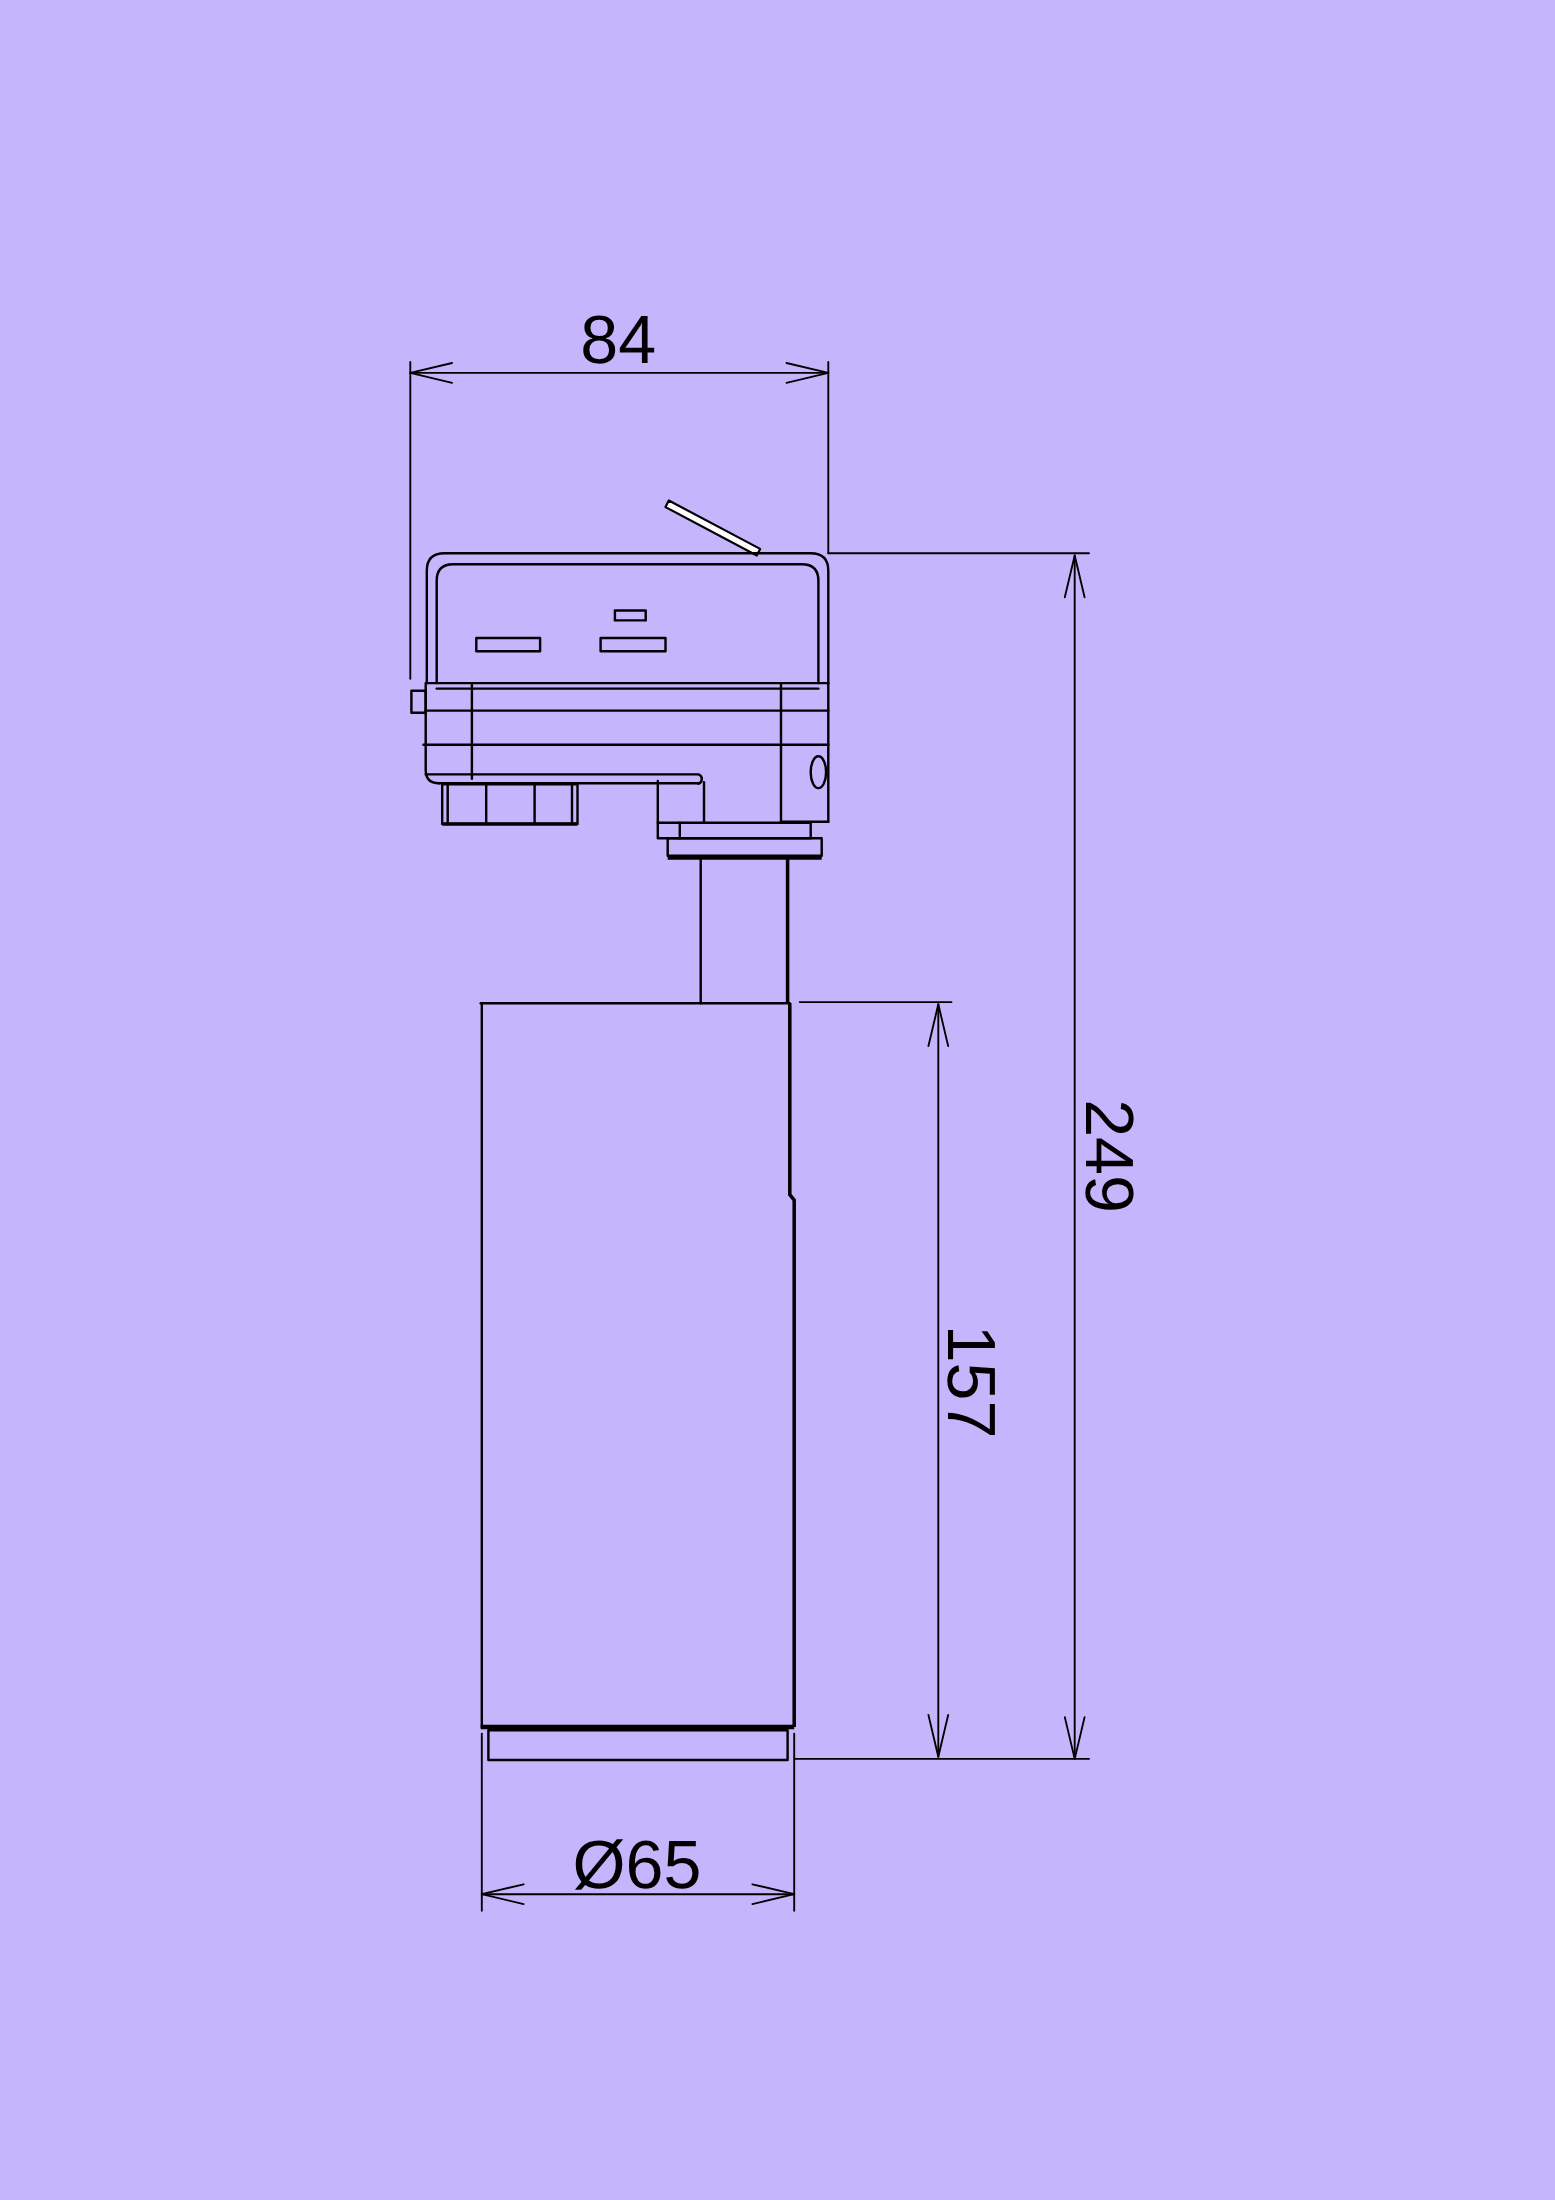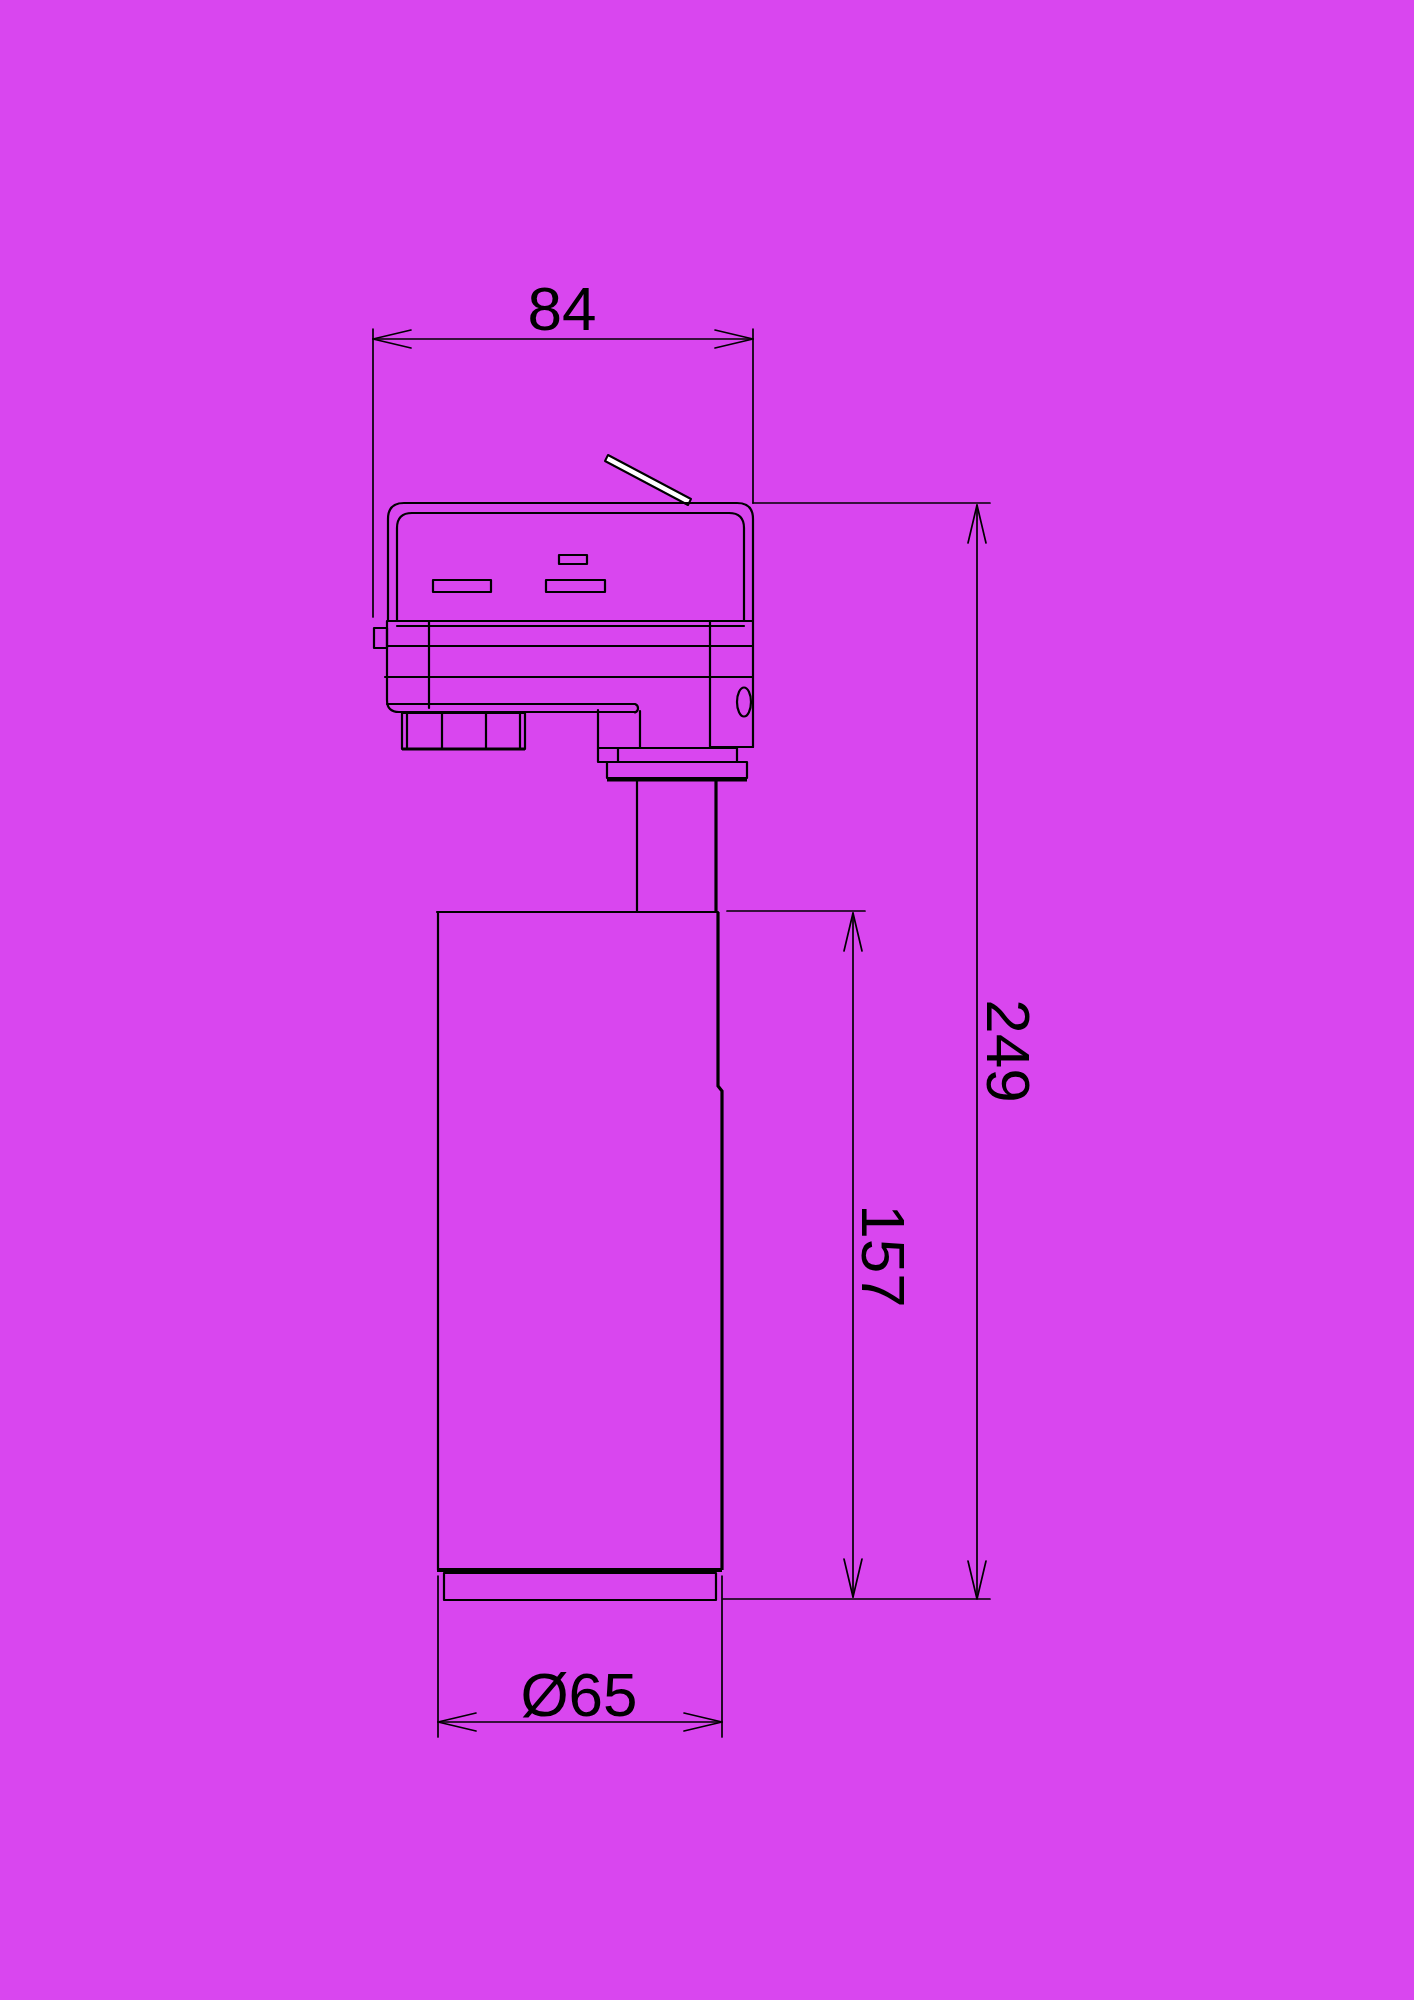--- a/index.html
+++ b/index.html
@@ -4,21 +4,21 @@
 <style>
   html, body {
     margin: 0;
     padding: 0;
     background: #ffffff;
   }
   .canvas {
     position: relative;
     width: 1414px;
     height: 2000px;
-    background: #d946ef;
+    background: #c4b5fd;
     overflow: hidden;
     font-family: "Liberation Sans", sans-serif;
   }
   svg.drawing {
     position: absolute;
     left: 0;
     top: 0;
     display: block;
   }
   .obj {

